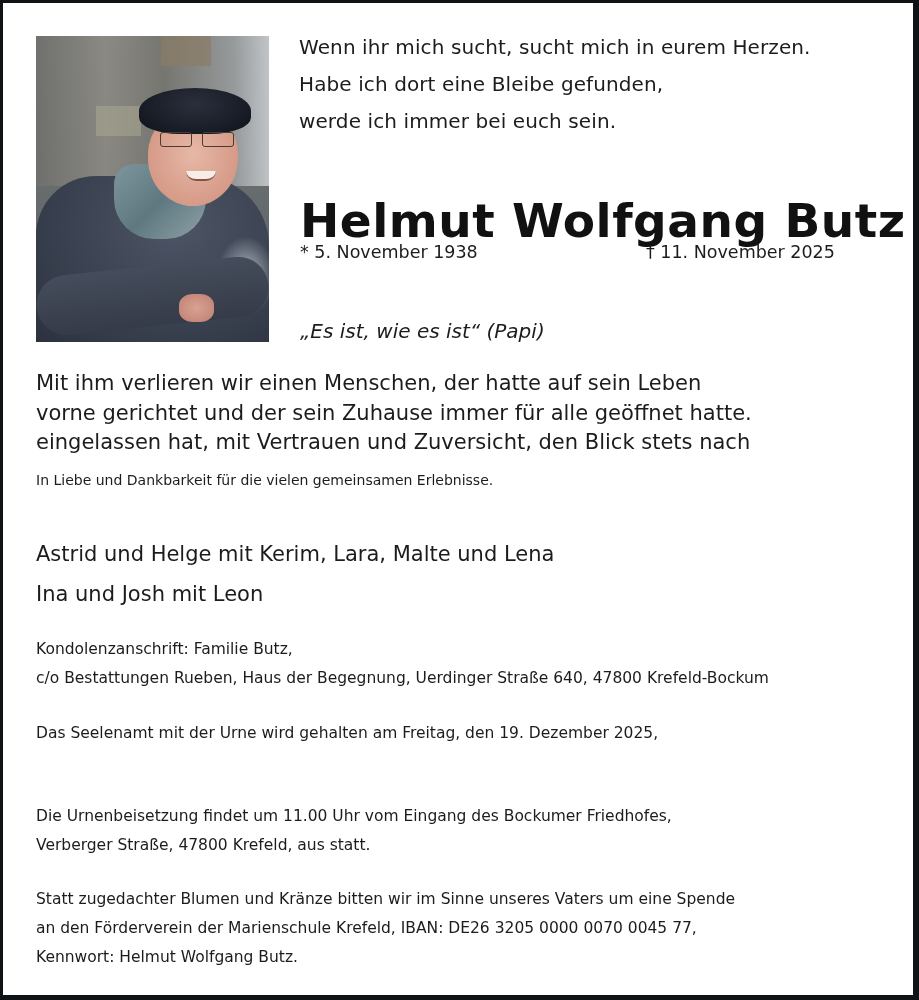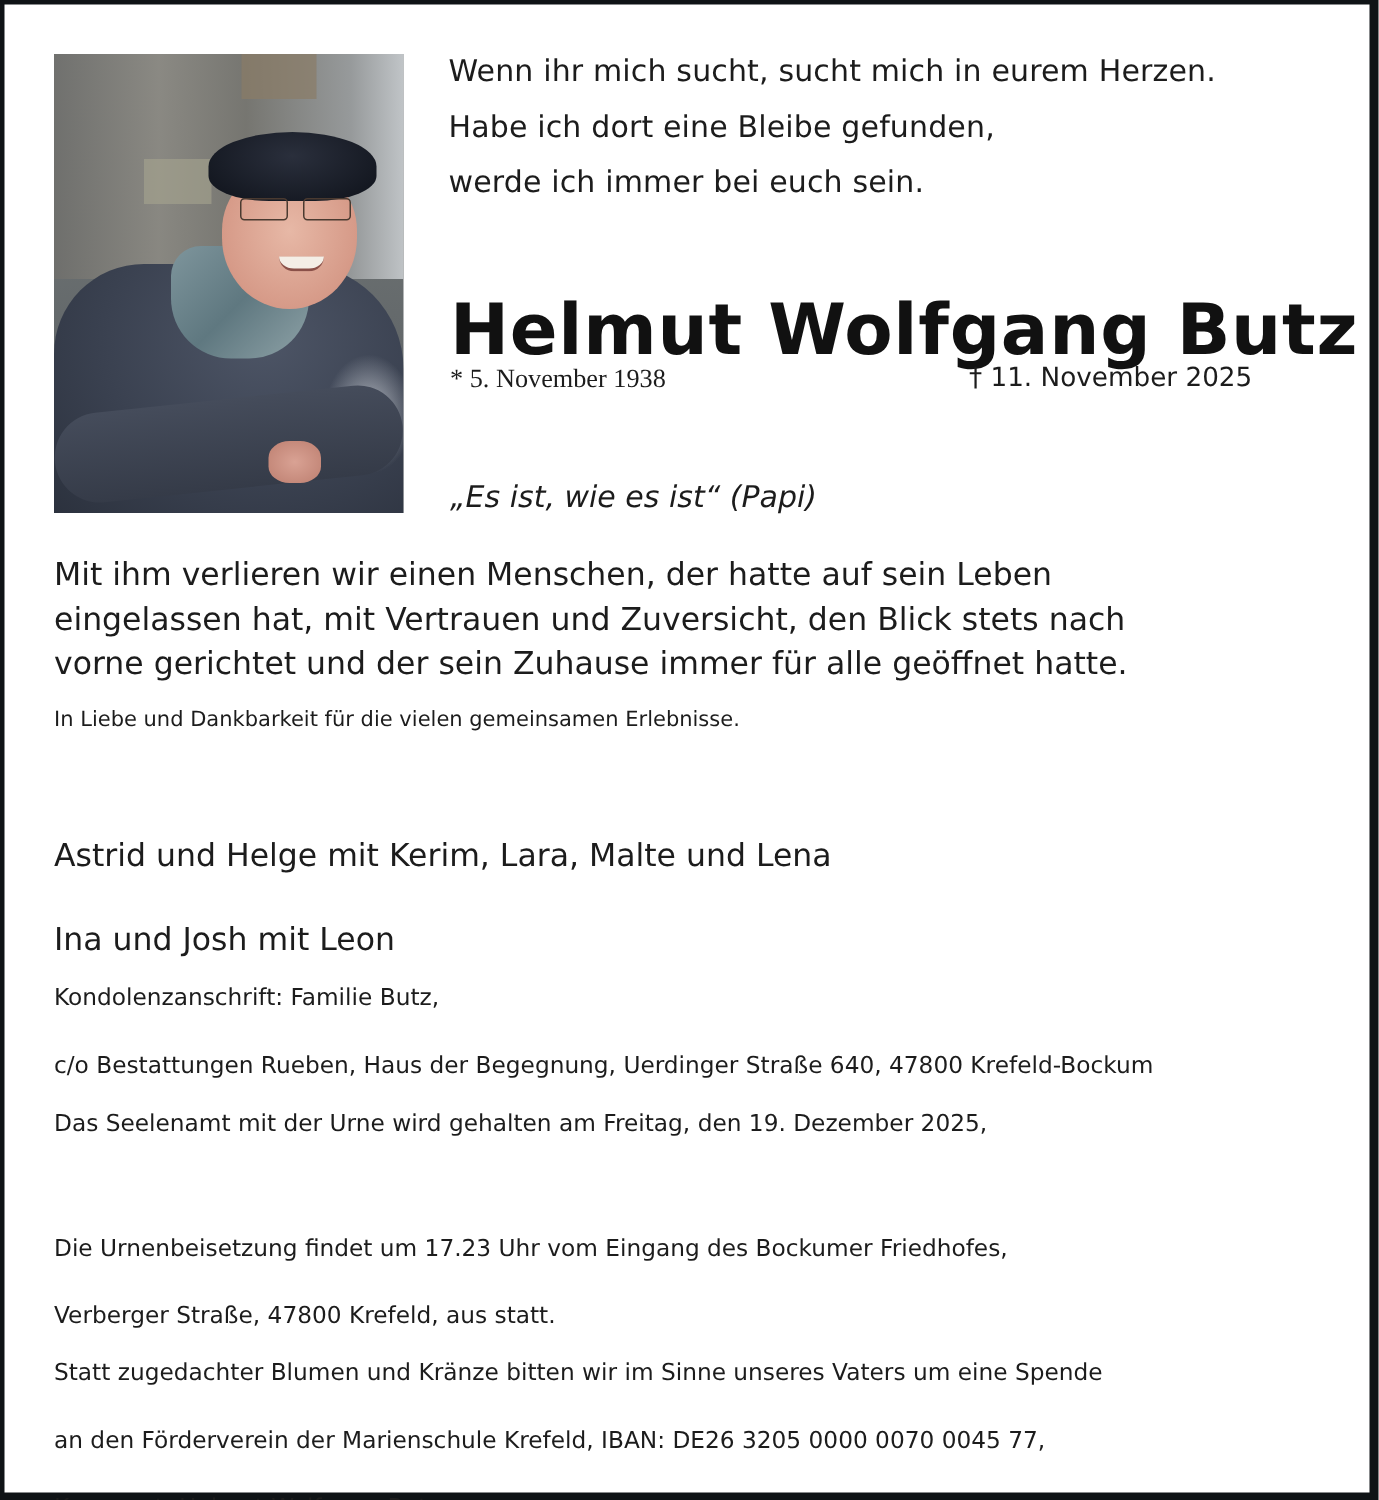--- a/index.html
+++ b/index.html
@@ -55,21 +55,21 @@
       letter-spacing: 0.1px;
     }
     .name {
       position: absolute; left: 297px; top: 188px;
       font-size: 47px; line-height: 60px; color: #111;
       letter-spacing: 0.5px;
       font-weight: bold;
     }
     .born {
       position: absolute; left: 297px; top: 239px;
-      font-size: 17.5px; color: #1c1c1c; font-family: Liberation Serif, serif;
+      font-size: 17.5px; color: #1c1c1c;
     }
     .died {
       position: absolute; left: 643px; top: 239px;
       font-size: 17.5px; color: #1c1c1c; text-align: right;
     }
     .motto {
       position: absolute; left: 297px; top: 316px;
       font-size: 20px; font-style: italic; color: #1c1c1c;
     }
     .tribute {
@@ -79,21 +79,21 @@
     }
     .tribute p { margin: 0; }
     .gratitude {
       position: absolute; left: 33px; top: 469px;
       font-size: 14px; color: #1c1c1c;
     }
     .family {
       position: absolute; left: 33px; top: 531px;
       font-size: 21px; line-height: 40px; color: #1c1c1c;
     }
-    .family div, .info div { white-space: nowrap; margin-top: 16px; }
+    .family div, .info div { white-space: nowrap; }
     .info {
       position: absolute; left: 33px;
       font-size: 15.5px; line-height: 29px; color: #1c1c1c;
     }
     .info.condolence { top: 632px; }
     .info.mass { top: 716px; text-align: center; }
     .info.burial { top: 799px; }
     .info.donation { top: 882px; }
   </style>
 </head>
@@ -126,42 +126,42 @@
   </div>
 
   <div class="name">Helmut Wolfgang Butz</div>
   <div class="born">* 5. November 1938</div>
   <div class="died">† 11. November 2025</div>
 
   <div class="motto">„Es ist, wie es ist“ (Papi)</div>
 
   <div class="tribute">
     <p>Mit ihm verlieren wir einen Menschen, der hatte auf sein Leben</p>
+    <p>vorne gerichtet und der sein Zuhause immer für alle geöffnet hatte.</p>
     <p>eingelassen hat, mit Vertrauen und Zuversicht, den Blick stets nach</p>
-    <p>vorne gerichtet und der sein Zuhause immer für alle geöffnet hatte.</p>
   </div>
 
   <div class="gratitude">In Liebe und Dankbarkeit für die vielen gemeinsamen Erlebnisse.</div>
 
   <div class="family">
     <div>Astrid und Helge mit Kerim, Lara, Malte und Lena</div>
     <div>Ina und Josh mit Leon</div>
   </div>
 
   <div class="info condolence">
     <div>Kondolenzanschrift: Familie Butz,</div>
     <div>c/o Bestattungen Rueben, Haus der Begegnung, Uerdinger Straße 640, 47800 Krefeld-Bockum</div>
   </div>
 
   <div class="info mass">
     <div>Das Seelenamt mit der Urne wird gehalten am Freitag, den 19. Dezember 2025,</div>
   </div>
 
   <div class="info burial">
-    <div>Die Urnenbeisetzung findet um 17.23 Uhr vom Eingang des Bockumer Friedhofes,</div>
+    <div>Die Urnenbeisetzung findet um 11.00 Uhr vom Eingang des Bockumer Friedhofes,</div>
     <div>Verberger Straße, 47800 Krefeld, aus statt.</div>
   </div>
 
   <div class="info donation">
     <div>Statt zugedachter Blumen und Kränze bitten wir im Sinne unseres Vaters um eine Spende</div>
     <div>an den Förderverein der Marienschule Krefeld, IBAN: DE26 3205 0000 0070 0045 77,</div>
     <div>Kennwort: Helmut Wolfgang Butz.</div>
   </div>
 
 </div>

